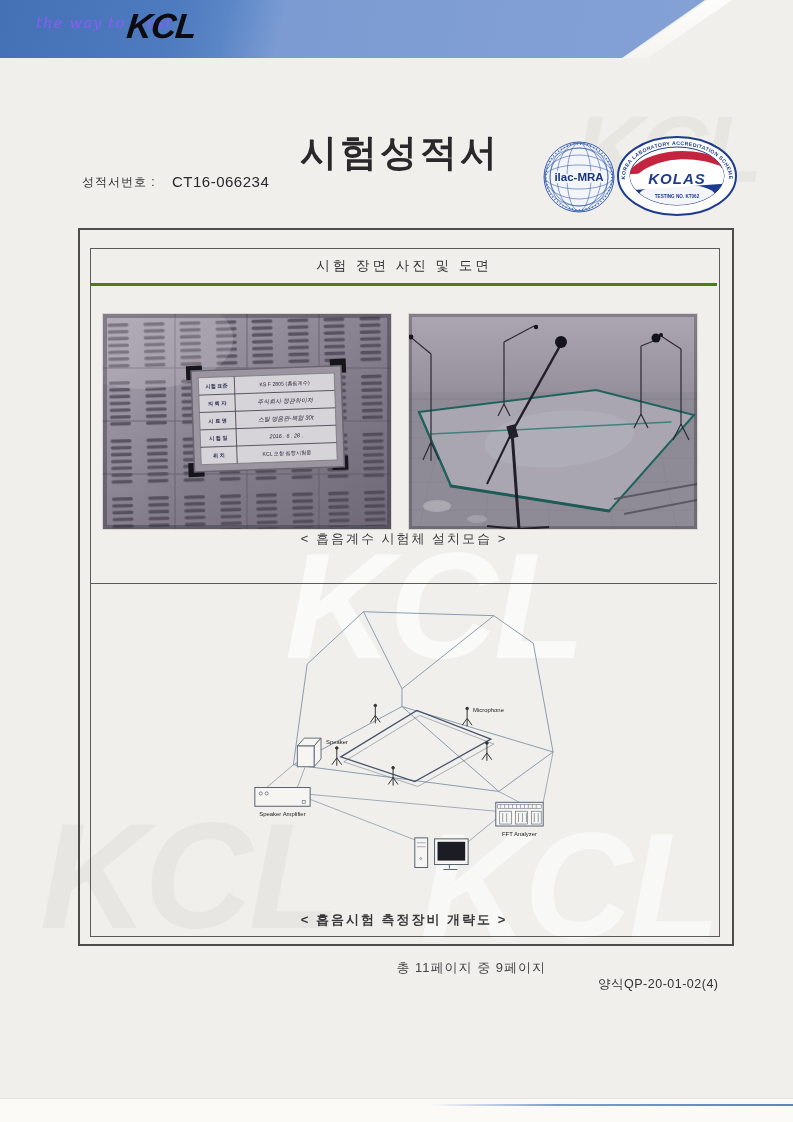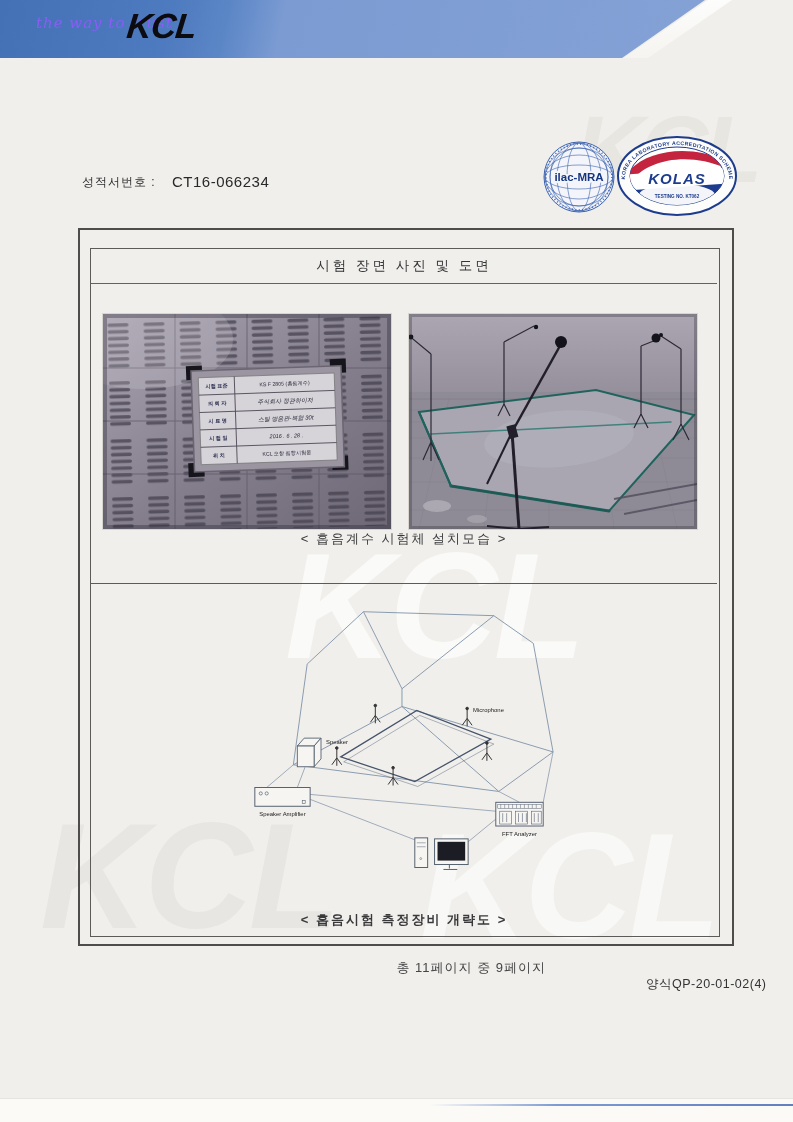--- a/index.html
+++ b/index.html
@@ -27,32 +27,32 @@
   
   .wm{font-weight:bold;font-style:italic;letter-spacing:-4px;pointer-events:none;}
   .wm1{left:575px;top:95px;font-size:95px;color:rgba(110,110,105,.07);}
   .wm2{left:285px;top:520px;font-size:150px;color:rgba(255,255,255,.65);}
   .wm3{left:40px;top:790px;font-size:150px;color:rgba(110,110,105,.06);}
   .wm4{left:420px;top:800px;font-size:150px;color:rgba(255,255,255,.55);}
   
   .outer-box{left:78px;top:228px;width:652px;height:714px;border:2px solid #4e4d4c;}
   .inner-box{left:90px;top:248px;width:628px;height:687px;border:1px solid #5c5b59;}
   .box-header{left:91px;top:249px;width:626px;height:34px;line-height:34px;text-align:center;
-        font-size:13.5px;color:#353537;letter-spacing:3px;border-bottom:1px solid #4d7c0f;}
+        font-size:13.5px;color:#353537;letter-spacing:3px;border-bottom:3px solid #4d7c0f;}
   .photo{border:1px solid #d8d5cf;background:#777;}
   .photo-left{left:102px;top:313px;width:288px;height:215px;}
   .photo-right{left:408px;top:313px;width:288px;height:215px;}
   .caption{width:628px;text-align:center;font-size:13px;color:#39393b;letter-spacing:2px;}
   .caption1{left:90px;top:530px;}
   .caption2{left:90px;top:911px;font-weight:bold;}
   .divider{left:91px;top:583px;width:626px;height:1px;background:#5c5b59;}
   .diagram{left:120px;top:590px;width:560px;height:316px;}
   
   .page-info{left:246px;top:959px;width:300px;text-align:right;font-size:13px;color:#454547;letter-spacing:1px;}
-  .form-number{left:598px;top:976px;font-size:12.5px;color:#333335;letter-spacing:.5px;margin-left:48px;}
+  .form-number{left:598px;top:976px;font-size:12.5px;color:#333335;letter-spacing:.5px;}
   .bottom-strip{left:0;top:1098px;width:793px;height:24px;background:#fbfaf7;border-top:1px solid #e6e4de;}
   .blue-line{left:430px;top:1104px;width:363px;height:2px;
         background:linear-gradient(to right,rgba(125,155,210,0),#7d9bd2 35%,#627fc0);}
   svg text{font-family:"Liberation Sans",sans-serif;}
   svg .hand{font-style:italic;}
 </style>
 </head>
 <body>
 
 <div id="page">
@@ -60,20 +60,21 @@
   <div class="abs wm wm1">KCL</div>
   <div class="abs wm wm2">KCL</div>
   <div class="abs wm wm3">KCL</div>
   <div class="abs wm wm4">KCL</div>
 
   <div class="abs band"></div>
   <div class="abs band-wedge"></div>
   <div class="abs tagline">the way to trust</div>
   <div class="abs kcl-logo">KCL</div>
 
+  <div class="abs title">시험성적서</div>
   <div class="abs report-label">성적서번호 :</div>
   <div class="abs report-value">CT16-066234</div>
 
   <svg class="abs ilac" viewBox="0 0 76 78">
     <g transform="translate(38,39)" stroke="#3b62ae" fill="none">
       <circle r="35" stroke-width="1" fill="#f3f5fa"></circle>
       <circle r="29" stroke-width="0.7"></circle>
       <ellipse rx="34" ry="12" stroke-width="0.6"></ellipse>
       <ellipse rx="34" ry="22" stroke-width="0.6"></ellipse>
       <ellipse rx="34" ry="29" stroke-width="0.6"></ellipse>

